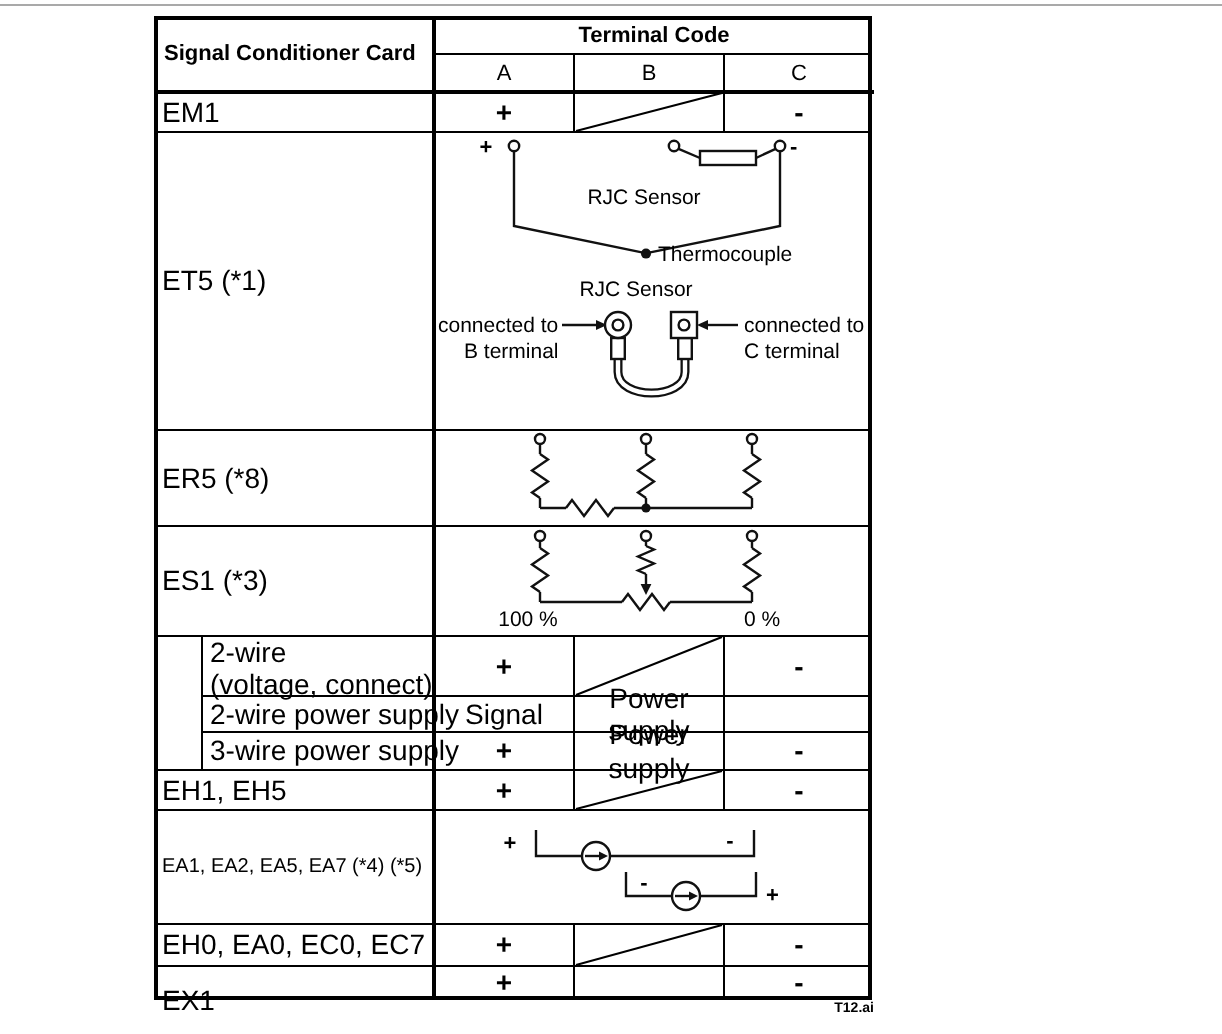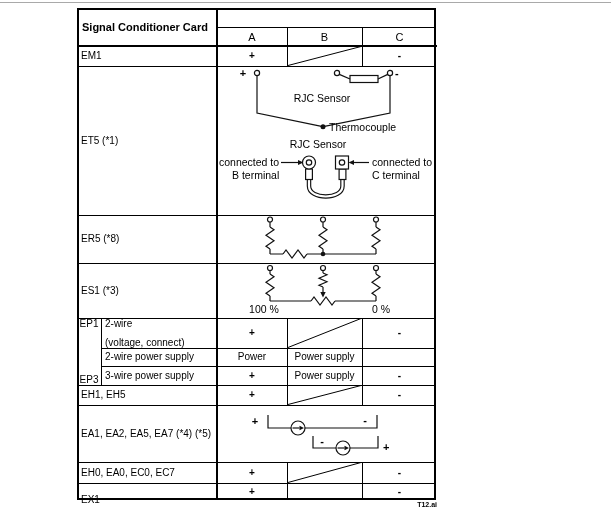--- a/index.html
+++ b/index.html
@@ -4,21 +4,21 @@
 <style>
   * { margin:0; padding:0; box-sizing:border-box; }
   html,body { background:#ffffff; }
   body { font-family:"Liberation Sans", sans-serif; color:#000; }
   .screen { position:relative; width:611px; height:517px; background:#fff; overflow:hidden; }
   .toprule { position:absolute; left:0; top:2px; width:611px; height:1px; background:#a9a9a9; }
   .abs { position:absolute; }
   .flexc { display:flex; align-items:center; }
   .flexcol { display:flex; flex-direction:column; justify-content:space-between; }
   .ctr { display:flex; align-items:center; justify-content:center; text-align:center; }
-  .t { font-size:10px; line-height:1.15; }
+  .t { font-size:14px; line-height:1.15; }
   .t11 { font-size:11px; }
   .t10 { font-size:10px; }
   .b { font-weight:bold; }
   .nw { white-space:nowrap; }
   .caption { font-size:7px; font-weight:bold; text-align:right; }
   svg.lay { position:absolute; overflow:visible; }
   svg text { font-family:"Liberation Sans", sans-serif; font-size:10.5px; fill:#000; }
   svg text.pm { font-size:11px; font-weight:bold; }
 </style>
 </head>
@@ -55,48 +55,45 @@
     </g>
     <g stroke="#000" stroke-width="1">
       <line x1="288" y1="65.5" x2="361" y2="46.5"></line>
       <line x1="288" y1="347.5" x2="361" y2="318.5"></line>
       <line x1="288" y1="404.5" x2="361" y2="385.5"></line>
       <line x1="288" y1="482.5" x2="361" y2="462.5"></line>
     </g>
   </svg>
 
   <div class="abs flexc t11 b" style="left:82px;top:8px;width:134px;height:38px">Signal Conditioner Card</div>
+  <div class="abs ctr t11 b" style="left:217px;top:8px;width:220px;height:19px">Terminal Code</div>
   <div class="abs ctr t11" style="left:217px;top:27px;width:70px;height:19px">A</div>
   <div class="abs ctr t11" style="left:287px;top:27px;width:75px;height:19px">B</div>
   <div class="abs ctr t11" style="left:362px;top:27px;width:75px;height:19px">C</div>
 
   <div class="abs flexc t" style="left:81px;top:46px;height:20px">EM1</div>
   <div class="abs flexc t" style="left:81px;top:66px;height:149px">ET5 (*1)</div>
   <div class="abs flexc t" style="left:81px;top:215px;height:48px">ER5 (*8)</div>
   <div class="abs flexc t" style="left:81px;top:263px;height:55px">ES1 (*3)</div>
   <div class="abs flexc t" style="left:81px;top:385px;height:20px">EH1, EH5</div>
   <div class="abs flexc t10 nw" style="left:81px;top:405px;height:57px">EA1, EA2, EA5, EA7 (*4) (*5)</div>
   <div class="abs flexc t" style="left:81px;top:462px;height:21px">EH0, EA0, EC0, EC7</div>
   <div class="abs flexc t" style="left:81px;top:483px;height:34px">EX1</div>
 
-  <div class="abs flexcol t" style="left:77px;top:318px;width:24px;height:67px;align-items:center">
-    <span>EP1</span>
-    <span>EP3</span>
-  </div>
 
   <div class="abs flexcol t" style="left:105px;top:318px;height:30px">
     <span>2-wire</span>
     <span>(voltage, connect)</span>
   </div>
   <div class="abs flexc t" style="left:105px;top:348px;height:18px">2-wire power supply</div>
   <div class="abs flexc t" style="left:105px;top:366px;height:19px">3-wire power supply</div>
 
   <div class="abs ctr t b" style="left:217px;top:46px;width:70px;height:20px">+</div>
   <div class="abs ctr t b" style="left:217px;top:318px;width:70px;height:30px">+</div>
-  <div class="abs ctr t" style="left:217px;top:348px;width:70px;height:18px">Power</div>
+  <div class="abs ctr t" style="left:217px;top:348px;width:70px;height:18px">Signal</div>
   <div class="abs ctr t b" style="left:217px;top:366px;width:70px;height:19px">+</div>
   <div class="abs ctr t b" style="left:217px;top:385px;width:70px;height:20px">+</div>
   <div class="abs ctr t b" style="left:217px;top:462px;width:70px;height:21px">+</div>
   <div class="abs ctr t b" style="left:217px;top:483px;width:70px;height:17px">+</div>
 
   <div class="abs ctr t" style="left:287px;top:348px;width:75px;height:18px">Power supply</div>
   <div class="abs ctr t" style="left:287px;top:366px;width:75px;height:19px">Power supply</div>
 
   <div class="abs ctr t b" style="left:362px;top:46px;width:75px;height:20px">-</div>
   <div class="abs ctr t b" style="left:362px;top:318px;width:75px;height:30px">-</div>

